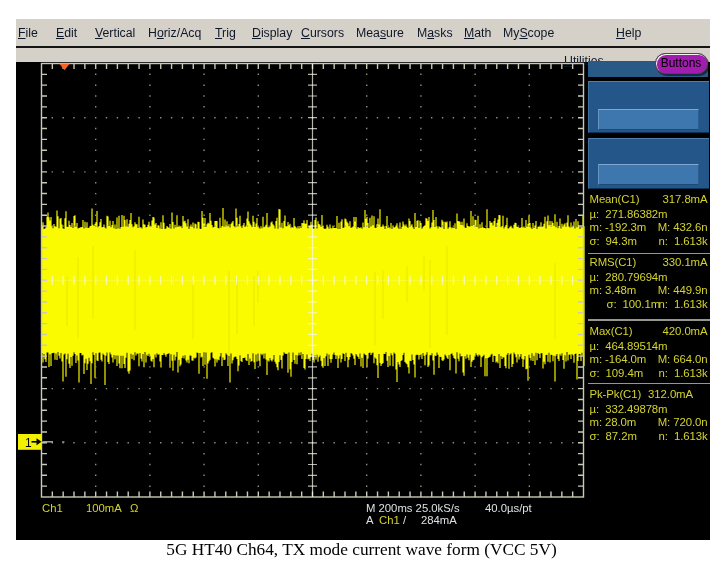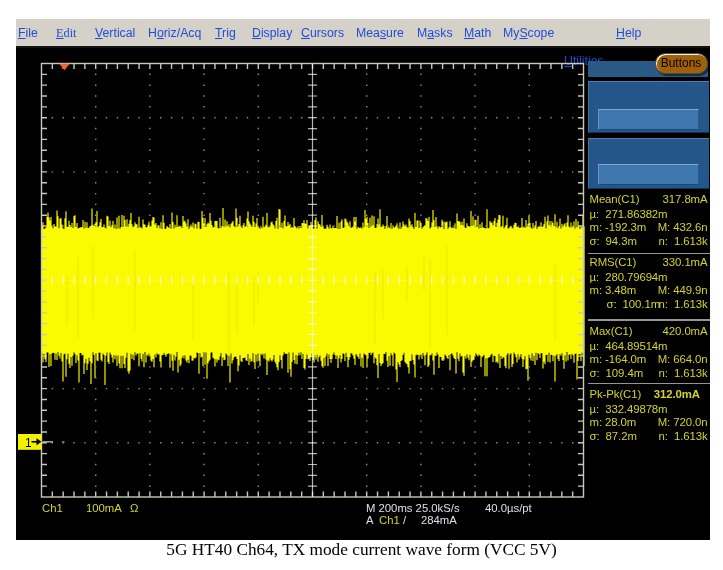--- a/index.html
+++ b/index.html
@@ -1,43 +1,43 @@
 <!DOCTYPE html>
 <html><head><meta charset="utf-8"><style>
   html,body{margin:0;padding:0;}
   body{width:723px;height:570px;background:#fff;position:relative;overflow:hidden;
        font-family:"Liberation Sans",sans-serif;}
   .abs{position:absolute;}
 </style></head>
 <body>
  <div class="abs" style="left:16px;top:19px;width:694px;height:521px;background:#000;">
 
-   <div class="abs" style="left:0;top:0;width:694px;height:27px;background:#d5d1c8;
-        font-size:12.3px;color:#1d4ed8;">
+   <div class="abs" style="left:0;top:0;width:694px;height:43px;background:#d5d1c8;
+        font-size:12.3px;color:#0f172a;">
       <span style="position:absolute;left:2px;top:7px;"><u>F</u>ile</span>
-      <span style="position:absolute;left:40px;top:7px;font-family:Liberation Serif, serif;"><u>E</u>dit</span>
+      <span style="position:absolute;left:40px;top:7px;"><u>E</u>dit</span>
       <span style="position:absolute;left:79px;top:7px;"><u>V</u>ertical</span>
       <span style="position:absolute;left:132px;top:7px;">H<u>o</u>riz/Acq</span>
       <span style="position:absolute;left:199px;top:7px;"><u>T</u>rig</span>
       <span style="position:absolute;left:236px;top:7px;"><u>D</u>isplay</span>
       <span style="position:absolute;left:285px;top:7px;"><u>C</u>ursors</span>
       <span style="position:absolute;left:340px;top:7px;">Mea<u>s</u>ure</span>
       <span style="position:absolute;left:401px;top:7px;">M<u>a</u>sks</span>
       <span style="position:absolute;left:448px;top:7px;"><u>M</u>ath</span>
       <span style="position:absolute;left:487px;top:7px;">My<u>S</u>cope</span>
       <span style="position:absolute;left:548px;top:7px;margin-top:28px;"><u>U</u>tilities</span>
       <span style="position:absolute;left:600px;top:7px;"><u>H</u>elp</span>
     </div>
 
    <div class="abs" style="left:0;top:27px;width:694px;height:2px;background:#141414;"></div>
 
 
    <div class="abs" style="left:572px;top:42px;width:120px;height:16px;background:#295a87;"></div>
 
-   <div class="abs" style="left:638.5px;top:34px;width:51px;height:19px;background:#a16207;
+   <div class="abs" style="left:638.5px;top:34px;width:51px;height:19px;background:#a21caf;
         border:1px solid #4a4a48;border-radius:10px;box-shadow:1.5px 2px 0 rgba(0,0,0,0.5),
         inset 1px 1px 0 #f5f4f0;color:#000;font-size:12px;text-align:center;line-height:19px;z-index:5;">Buttons</div>
 
    <div class="abs" style="left:572px;top:62px;width:120px;height:50px;background:#24568a;
         border-top:1.5px solid #4d80b0;border-left:1px solid #40719f;border-bottom:1.5px solid #0e3256;">
       <div class="abs" style="left:9px;top:26.5px;width:99px;height:19px;background:#3d77ad;
            border-top:1.5px solid #7fa9d2;border-left:1.5px solid #6795c2;
            border-bottom:1.5px solid #1c4a77;border-right:1.5px solid #2a5d92;"></div>
    </div>
 
@@ -64,21 +64,21 @@
       <div style="position:absolute;left:573.5px;top:278.5px;padding-left:17px;">σ:&nbsp;&nbsp;100.1m</div>
       <div style="position:absolute;right:2.5px;top:278.5px;">n:&nbsp;&nbsp;1.613k</div>
       <div style="position:absolute;left:573.5px;top:306px;">Max(C1)</div>
       <div style="position:absolute;right:2.5px;top:306px;">420.0mA</div>
       <div style="position:absolute;left:573.5px;top:320.5px;">µ:&nbsp;&nbsp;464.89514m</div>
       <div style="position:absolute;left:573.5px;top:334.0px;">m: -164.0m</div>
       <div style="position:absolute;right:2.5px;top:334.0px;">M: 664.0n</div>
       <div style="position:absolute;left:573.5px;top:347.5px;">σ:&nbsp;&nbsp;109.4m</div>
       <div style="position:absolute;right:2.5px;top:347.5px;">n:&nbsp;&nbsp;1.613k</div>
       <div style="position:absolute;left:573.5px;top:369px;">Pk-Pk(C1)</div>
-      <div style="position:absolute;right:10px;top:369px;font-weight:bold;">312.0mA</div>
+      <div style="position:absolute;right:17px;top:369px;">312.0mA</div>
       <div style="position:absolute;left:573.5px;top:383.5px;">µ:&nbsp;&nbsp;332.49878m</div>
       <div style="position:absolute;left:573.5px;top:397.0px;">m: 28.0m</div>
       <div style="position:absolute;right:2.5px;top:397.0px;">M: 720.0n</div>
       <div style="position:absolute;left:573.5px;top:410.5px;">σ:&nbsp;&nbsp;87.2m</div>
       <div style="position:absolute;right:2.5px;top:410.5px;">n:&nbsp;&nbsp;1.613k</div>
       <div style="position:absolute;left:572px;top:233.5px;width:122px;height:1.5px;background:#96968e;"></div>
       <div style="position:absolute;left:572px;top:300px;width:122px;height:1.5px;background:#96968e;"></div>
       <div style="position:absolute;left:572px;top:363.5px;width:122px;height:1.5px;background:#96968e;"></div>
    </div>
 

